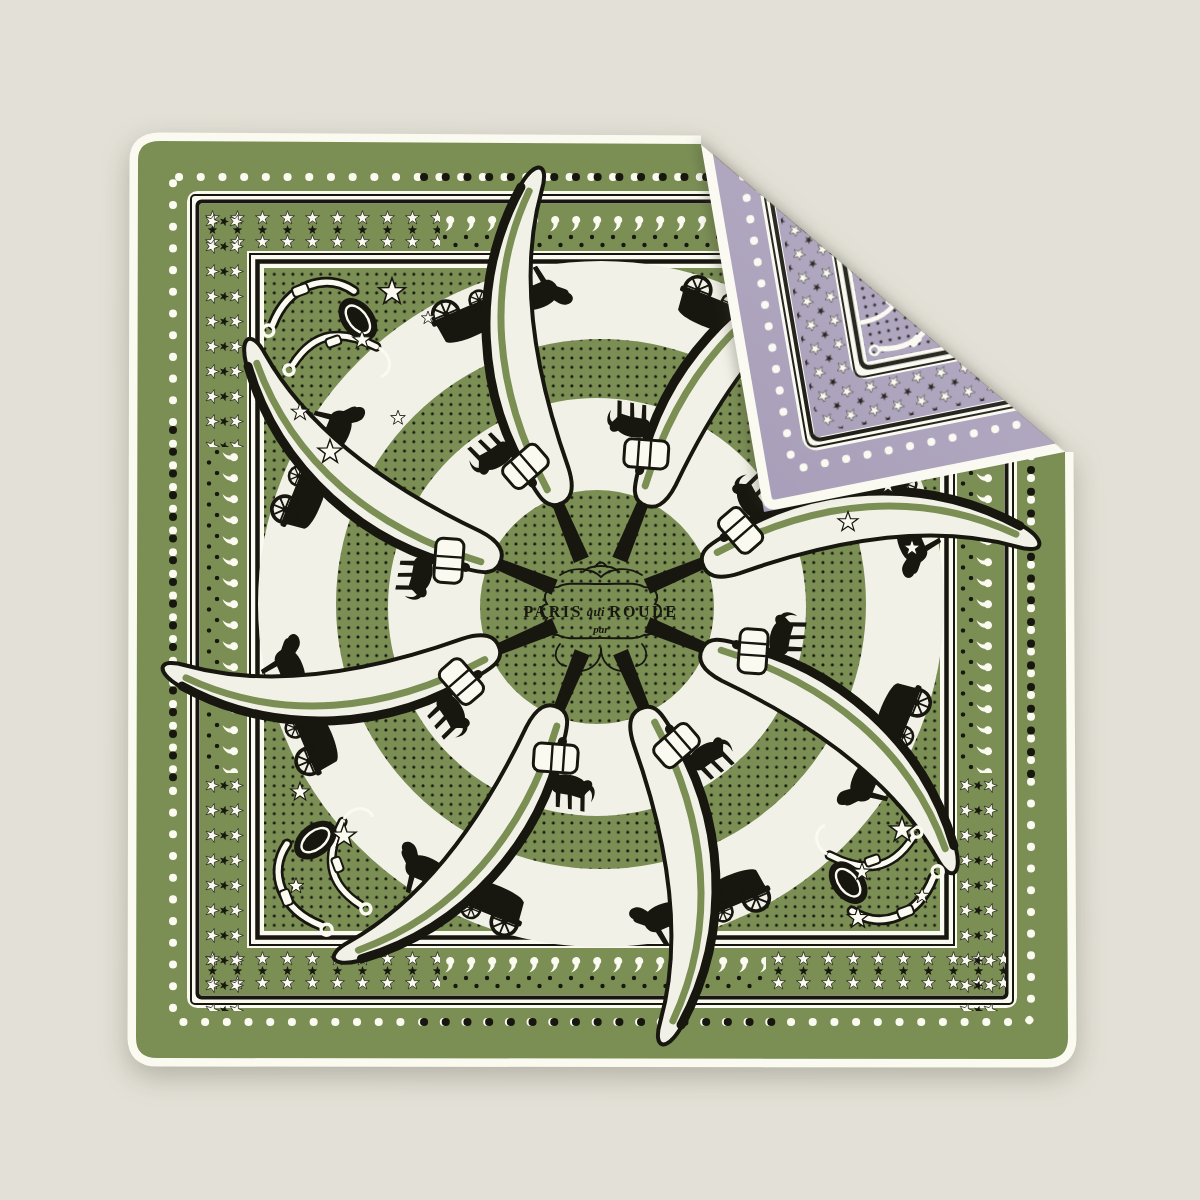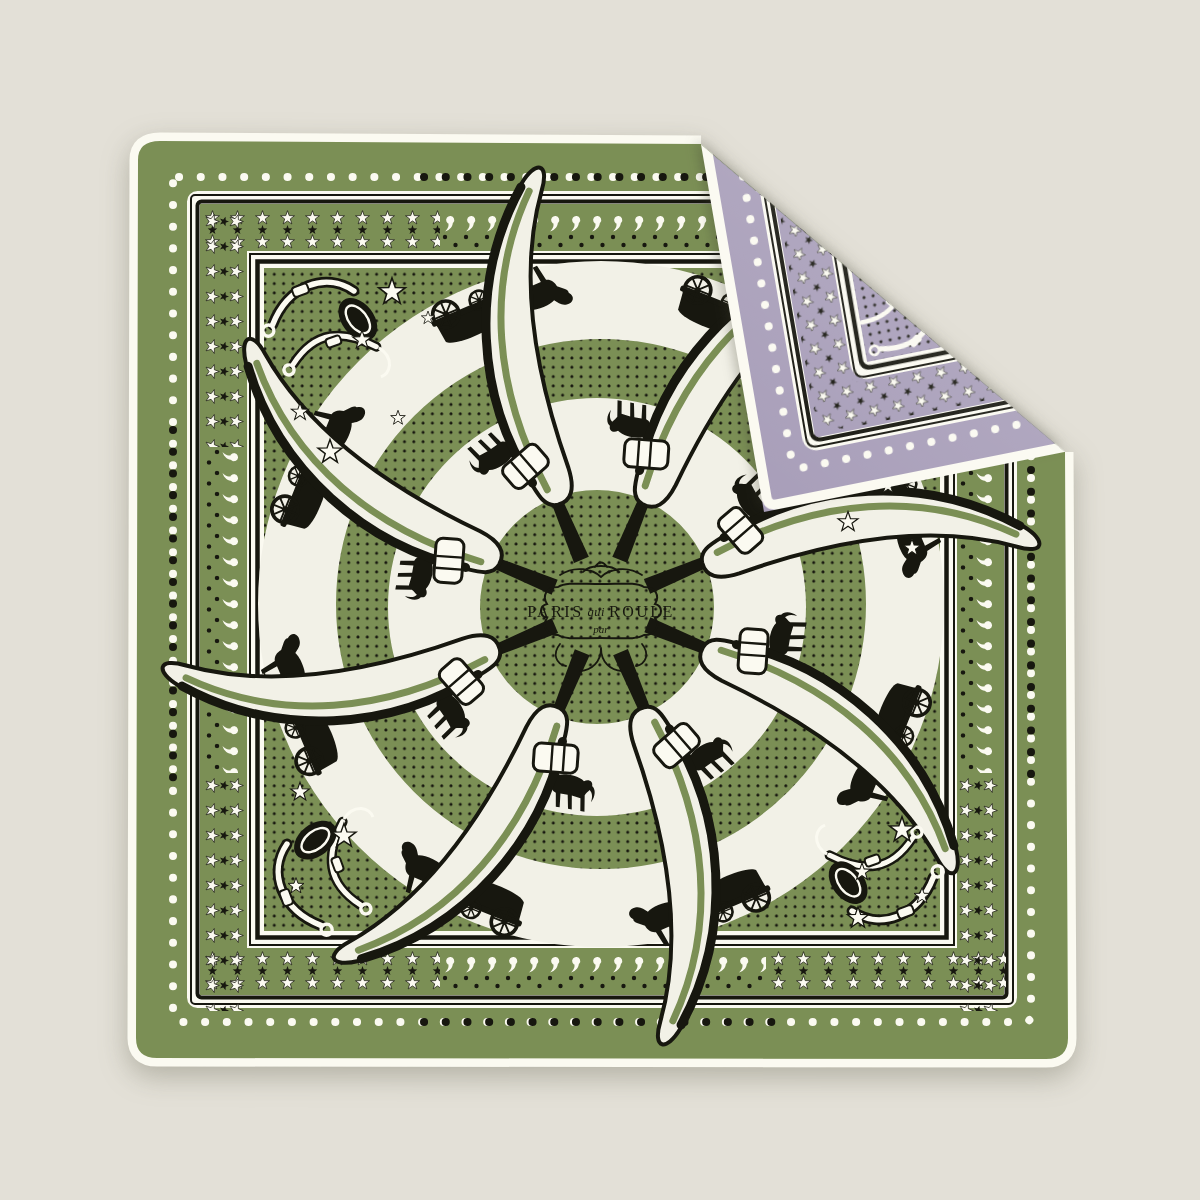--- a/index.html
+++ b/index.html
@@ -1,21 +1,21 @@
 <!DOCTYPE html>
 <html style="--c-background: #e3e0d7; --c-green: #7b8f55; --c-cream: #f2f1e7; --c-hem: #fbfaf1; --c-black: #17170f; --c-purple: #a89eb9;"><head>
 <meta charset="utf-8">
 <style>
   :root{
     --c-background:#e3e0d7; --c-green:#7b8f55; --c-cream:#f2f1e7;
     --c-hem:#fbfaf1; --c-black:#17170f; --c-purple:#a89eb9;
   }
   html,body{margin:0;padding:0;background:var(--c-background);}
   body{width:1200px;height:1200px;overflow:hidden;font-family:"Liberation Serif",serif;}
-  .stage{position:relative;width:1156px;height:1200px;background:var(--c-background);}
+  .stage{position:relative;width:1156px;height:1200px;background:var(--c-background);font-weight:bold;}
   svg{display:block;}
   .f-green{fill:var(--c-green);} .f-cream{fill:var(--c-cream);} .f-white{fill:var(--c-hem);}
   .f-ink{fill:var(--c-black);} .f-purple{fill:var(--c-purple);} .nf{fill:none;}
   .st-ink{stroke:var(--c-black);} .st-white{stroke:var(--c-hem);} .st-cream{stroke:var(--c-cream);}
   .st-green{stroke:var(--c-green);}
   .scarf-shadow{filter:drop-shadow(0px 10px 14px rgba(90,88,70,0.35));}
   .flap-shadow{filter:drop-shadow(-4px 6px 6px rgba(60,58,45,0.30));}
   .cartouche-text{font-family:"Liberation Serif",serif;fill:var(--c-black);}
   .caps{font-size:16px;letter-spacing:2.5px;}
   .script{font-style:italic;font-size:12.5px;letter-spacing:0.5px;}

